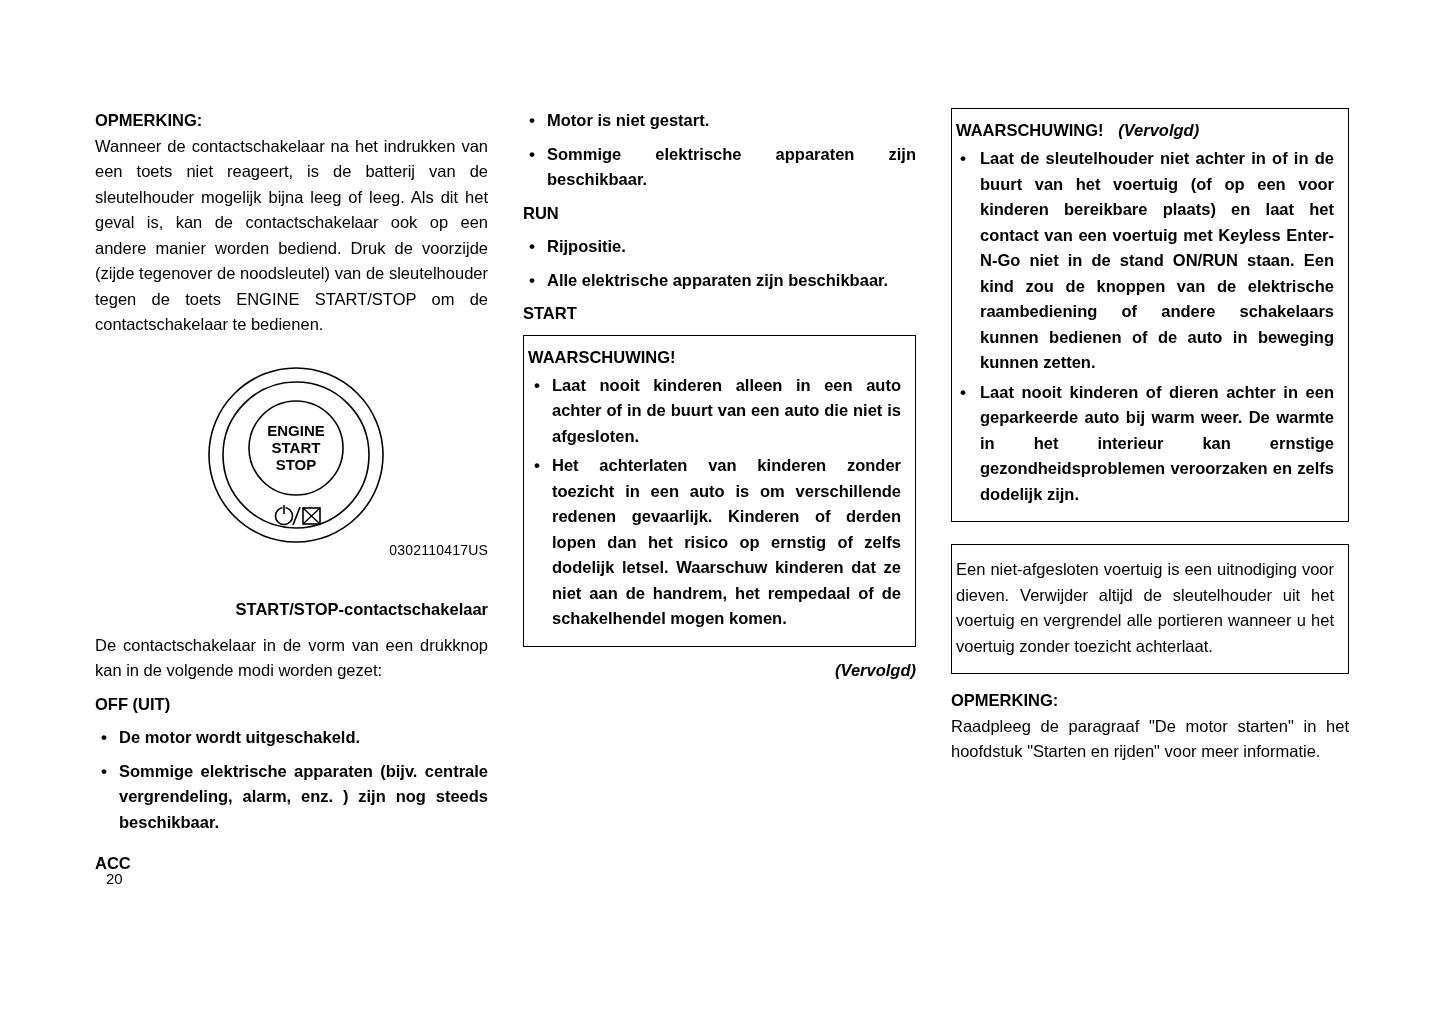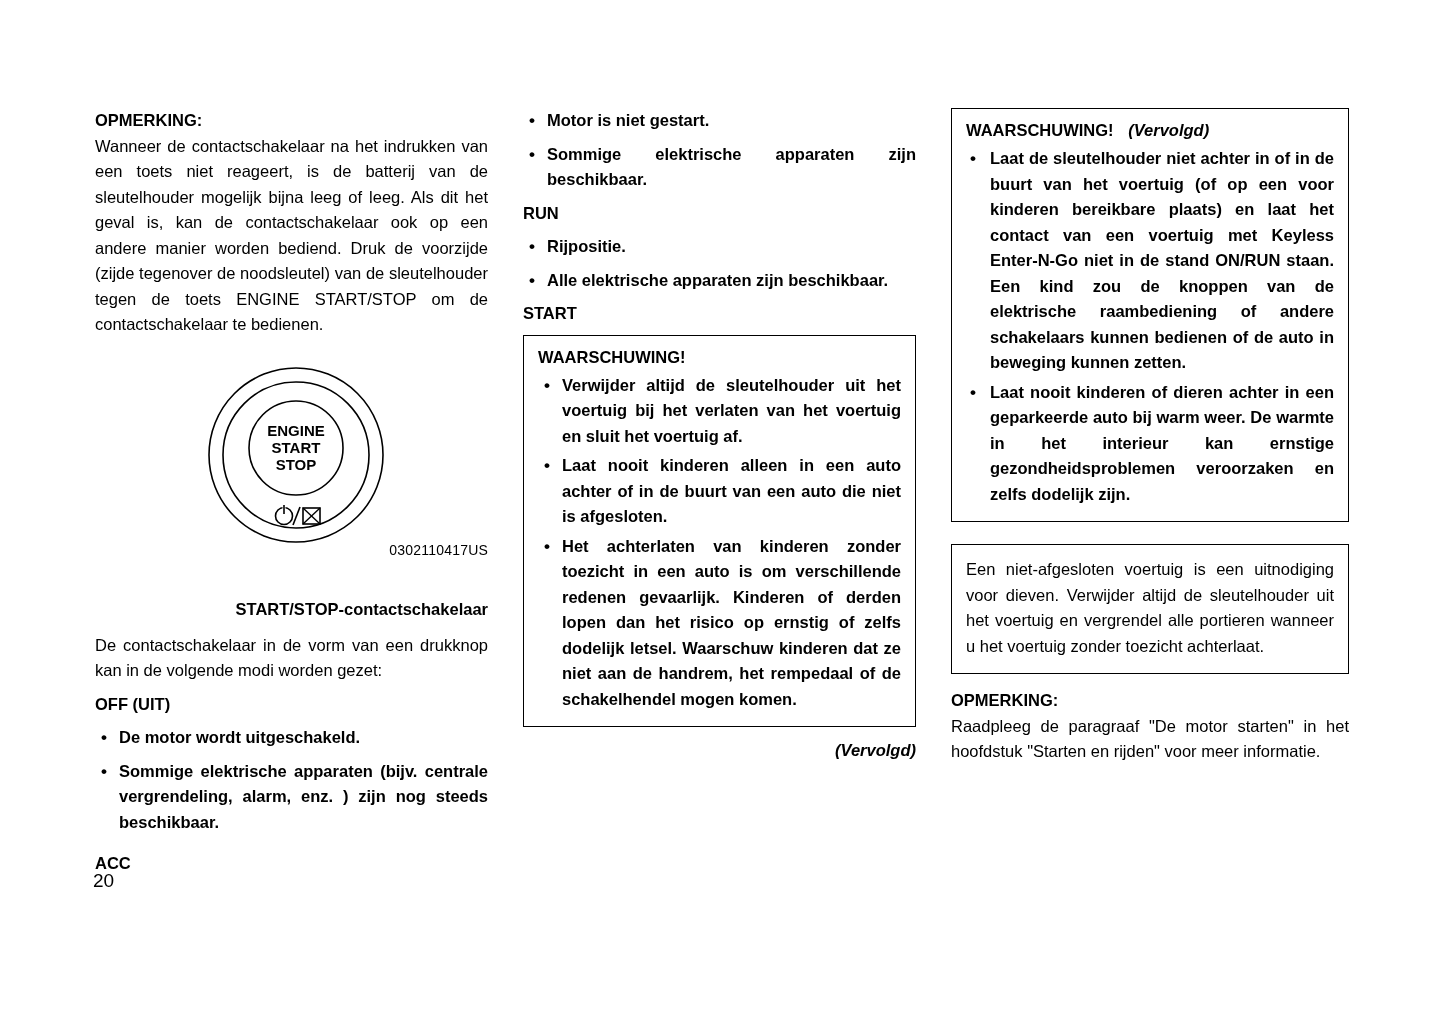--- a/index.html
+++ b/index.html
@@ -101,21 +101,21 @@
   .fig-caption {
     text-align: right;
     font-weight: bold;
     font-size: 16.5px;
     margin-top: 2px;
   }
 
   
   .box {
     border: 1.6px solid #000;
-    padding: 12px 14px 14px 14px;
+    padding: 12px 14px 14px 4px;
     margin: 0 0 0 0;
   }
   .box .box-title {
     font-weight: bold;
     font-size: 16.5px;
     margin-bottom: 6px;
   }
   .box .box-title .ital {
     font-style: italic;
     font-weight: bold;
@@ -128,23 +128,23 @@
   }
   .vervolgd {
     text-align: right;
     font-weight: bold;
     font-style: italic;
     font-size: 16.5px;
     margin-top: 14px;
   }
   .page-num {
     position: absolute;
-    left: 93px;
+    left: 106px;
     top: 870px;
-    font-size: 19px;
+    font-size: 15px;
   }
   .spacer-8 { height: 8px; }
   .spacer-14 { height: 14px; }
 </style>
 </head>
 <body>
 
 <div class="page">
 
   <div class="columns">
@@ -201,21 +201,20 @@
       <ul class="bullets">
         <li>Rijpositie.</li>
         <li>Alle elektrische apparaten zijn beschikbaar.</li>
       </ul>
       <div class="heading">START</div>
       <div class="spacer-8"></div>
 
       <div class="box">
         <div class="box-title">WAARSCHUWING!</div>
         <ul class="bullets">
-          <li>Verwijder altijd de sleutelhouder uit het voertuig bij het verlaten van het voertuig en sluit het voertuig af.</li>
           <li>Laat nooit kinderen alleen in een auto achter of in de buurt van een auto die niet is afgesloten.</li>
           <li>Het achterlaten van kinderen zonder toezicht in een auto is om verschillende redenen gevaarlijk. Kinderen of derden lopen dan het risico op ernstig of zelfs dodelijk letsel. Waarschuw kinderen dat ze niet aan de handrem, het rempedaal of de schakelhendel mogen komen.</li>
         </ul>
       </div>
       <div class="vervolgd">(Vervolgd)</div>
     </div>
 
     <div class="col col-right">
       <div class="box" style="margin-top:0;">
         <div class="box-title">

